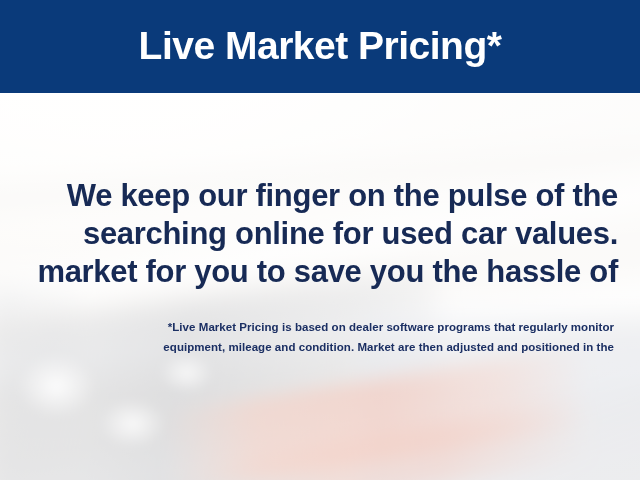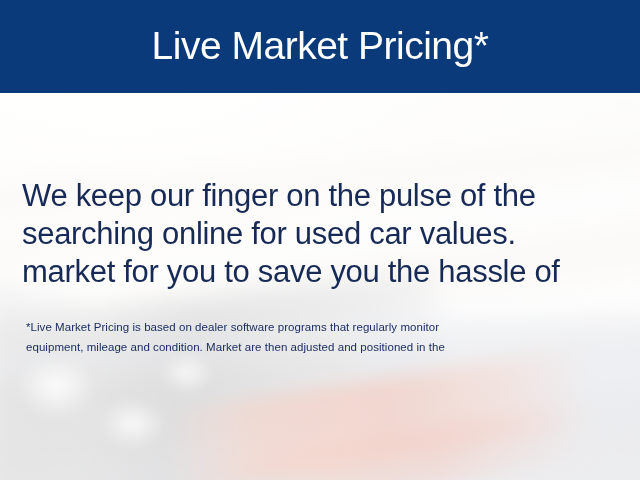--- a/index.html
+++ b/index.html
@@ -135,21 +135,21 @@
     background: #0a3a7a;
     z-index: 3;
     display: flex;
     align-items: center;
     justify-content: center;
     box-shadow: 0 1px 0 rgba(255,255,255,0.55);
   }
   .banner-title {
     color: #ffffff;
     font-size: 39px;
-    font-weight: normal;
+    font-weight: bold;
     letter-spacing: -0.5px;
     line-height: 1;
     text-align: center;
     white-space: nowrap;
     padding-bottom: 3px;
   }
 
   
   .content {
     position: absolute;
@@ -158,38 +158,38 @@
     width: 640px;
     height: 387px;
     z-index: 2;
   }
 
   .headline {
     position: absolute;
     left: 22px;
     top: 84px;
     width: 596px;
-    text-align: left;
+    text-align: right;
     color: #172a55;
     font-size: 31px;
-    font-weight: normal;
+    font-weight: bold;
     line-height: 38px;
     letter-spacing: -0.3px;
   }
   .headline-line { display: block; }
 
   .fineprint {
     position: absolute;
     left: 26px;
     top: 224px;
     width: 588px;
-    text-align: left;
+    text-align: right;
     color: #1b2f63;
     font-size: 11.5px;
-    font-weight: normal;
+    font-weight: bold;
     line-height: 20px;
     letter-spacing: 0.05px;
   }
   .fineprint-line { display: block; }
 </style>
 </head>
 <body>
 
 <div id="page">
 

